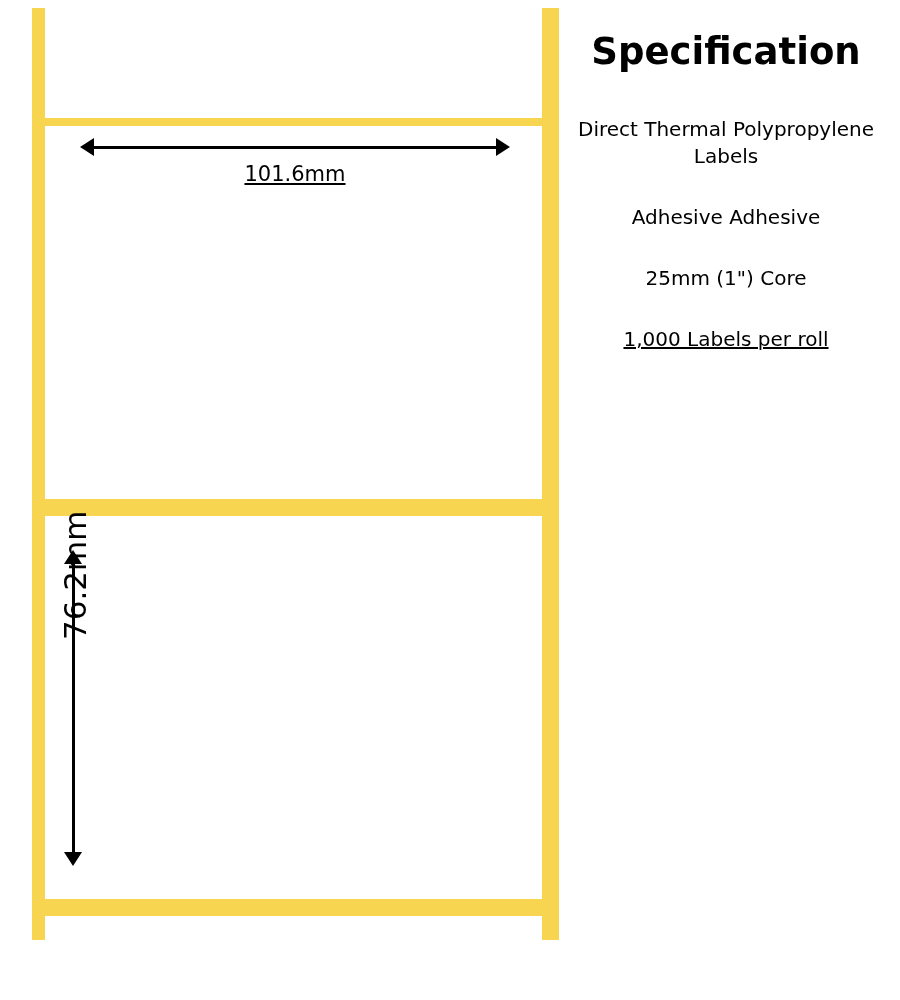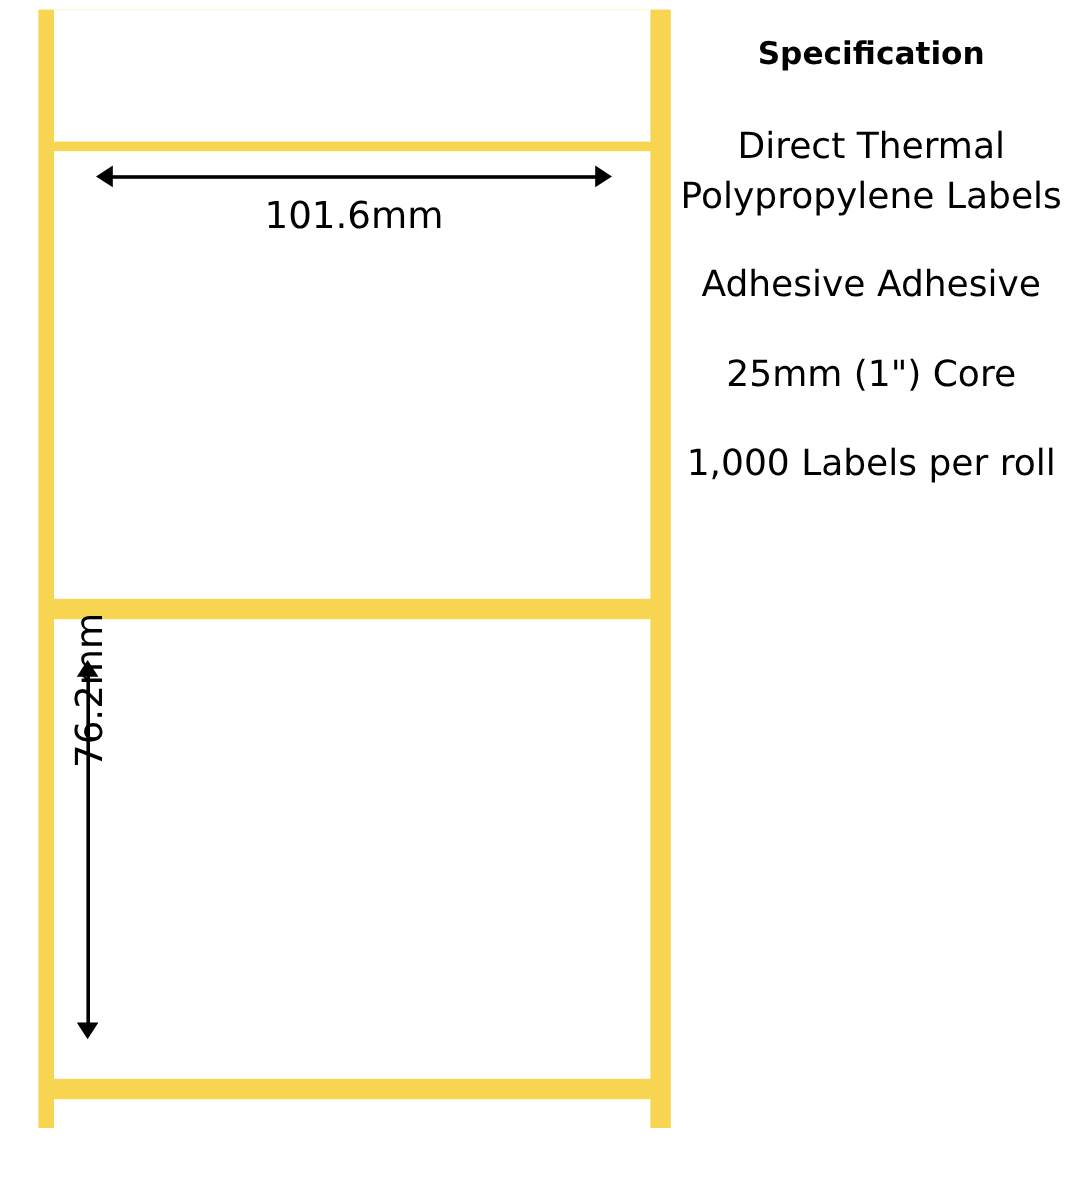--- a/index.html
+++ b/index.html
@@ -83,22 +83,23 @@
   .dim-width .arrow-r {
     right: 0;
     border-left: 14px solid #000000;
   }
   .width-text {
     position: absolute;
     left: 80px;
     top: 162px;
     width: 430px;
     text-align: center;
-    font-size: 31px;
+    font-size: 21px;
     color: #000000;
+    text-decoration: underline;
   }
 
   
   .dim-height {
     position: absolute;
     left: 62px;
     top: 550px;
     width: 22px;
     height: 316px;
   }
@@ -141,31 +142,31 @@
   
   .spec {
     position: absolute;
     left: 566px;
     top: 30px;
     width: 320px;
     text-align: center;
     color: #000000;
   }
   .spec-title {
-    font-size: 26px;
+    font-size: 37px;
     font-weight: bold;
     margin: 0 0 42px 0;
     line-height: 1.2;
   }
   .spec-line {
-    font-size: 30px;
+    font-size: 20px;
     line-height: 1.35;
     margin: 0 0 34px 0;
   }
-  .spec-line:last-child { margin-bottom: 1px; }
+  .spec-line:last-child { margin-bottom: 1px; text-decoration: underline; }
 
   
   .logo {
     position: absolute;
     left: 470px;
     top: 655px;
     width: 150px;
     height: 88px;
   }
 </style>

